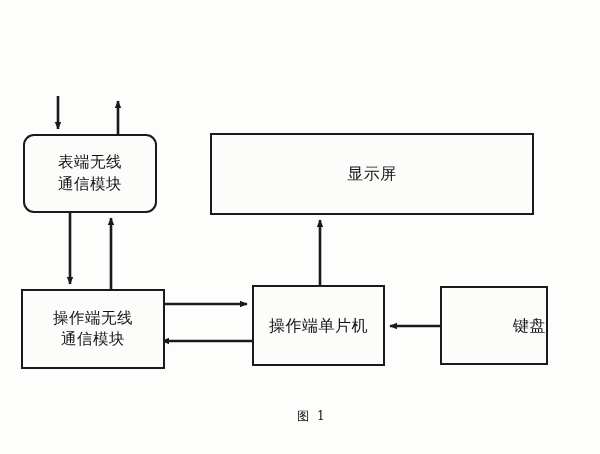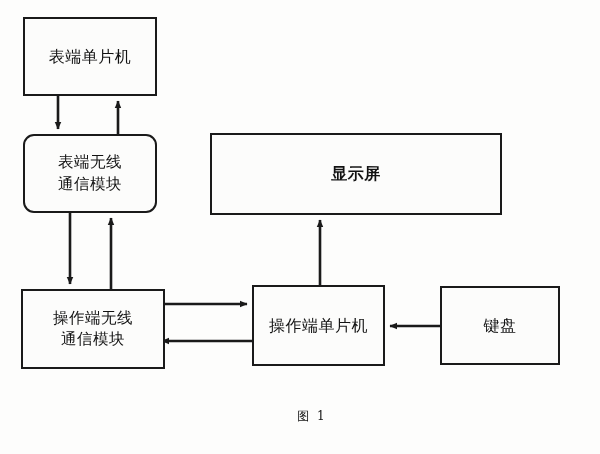--- a/index.html
+++ b/index.html
@@ -47,23 +47,23 @@
     white-space: pre-line;
     color: #121212;
   }
   .node-label.two-line {
     font-size: 15.5px;
     line-height: 1.38;
   }
   #node-meter-mcu      { left: 23px;  top: 17px;  width: 134px; height: 79px; }
   #node-meter-wireless { left: 23px;  top: 134px; width: 134px; height: 79px; border-radius: 11px; }
   #node-op-wireless    { left: 21px;  top: 289px; width: 144px; height: 80px; }
-  #node-display        { left: 210px; top: 133px; width: 292px; height: 82px; font-weight: bold; }
+  #node-display        { left: 210px; top: 133px; width: 324px; height: 82px; }
   #node-op-mcu         { left: 252px; top: 285px; width: 133px; height: 81px; }
-  #node-keyboard       { left: 440px; top: 286px; width: 120px; height: 79px; }
+  #node-keyboard       { left: 440px; top: 286px; width: 108px; height: 79px; justify-content: flex-end; }
 
   #figure-caption {
     position: absolute;
     left: 12px;
     top: 408px;
     width: 600px;
     text-align: center;
     font-family: "DejaVu Serif", "Liberation Serif", serif;
     font-size: 12px;
     letter-spacing: 2px;
@@ -93,23 +93,20 @@
 
     <path d="M157,304 L247,304" stroke="#1a1a1a" stroke-width="2.6" fill="none" marker-end="url(#arrowhead)"></path>
 
     <path d="M252,341 L162,341" stroke="#1a1a1a" stroke-width="2.6" fill="none" marker-end="url(#arrowhead)"></path>
 
     <path d="M320,285 L320,220" stroke="#1a1a1a" stroke-width="2.6" fill="none" marker-end="url(#arrowhead)"></path>
 
     <path d="M440,326 L390,326" stroke="#1a1a1a" stroke-width="2.6" fill="none" marker-end="url(#arrowhead)"></path>
   </svg>
 
-  <div class="node" id="node-meter-mcu">
-    <span class="node-label">表端单片机</span>
-  </div>
 
   <div class="node" id="node-meter-wireless">
     <span class="node-label two-line">表端无线
 通信模块</span>
   </div>
 
   <div class="node" id="node-op-wireless">
     <span class="node-label two-line">操作端无线
 通信模块</span>
   </div>

